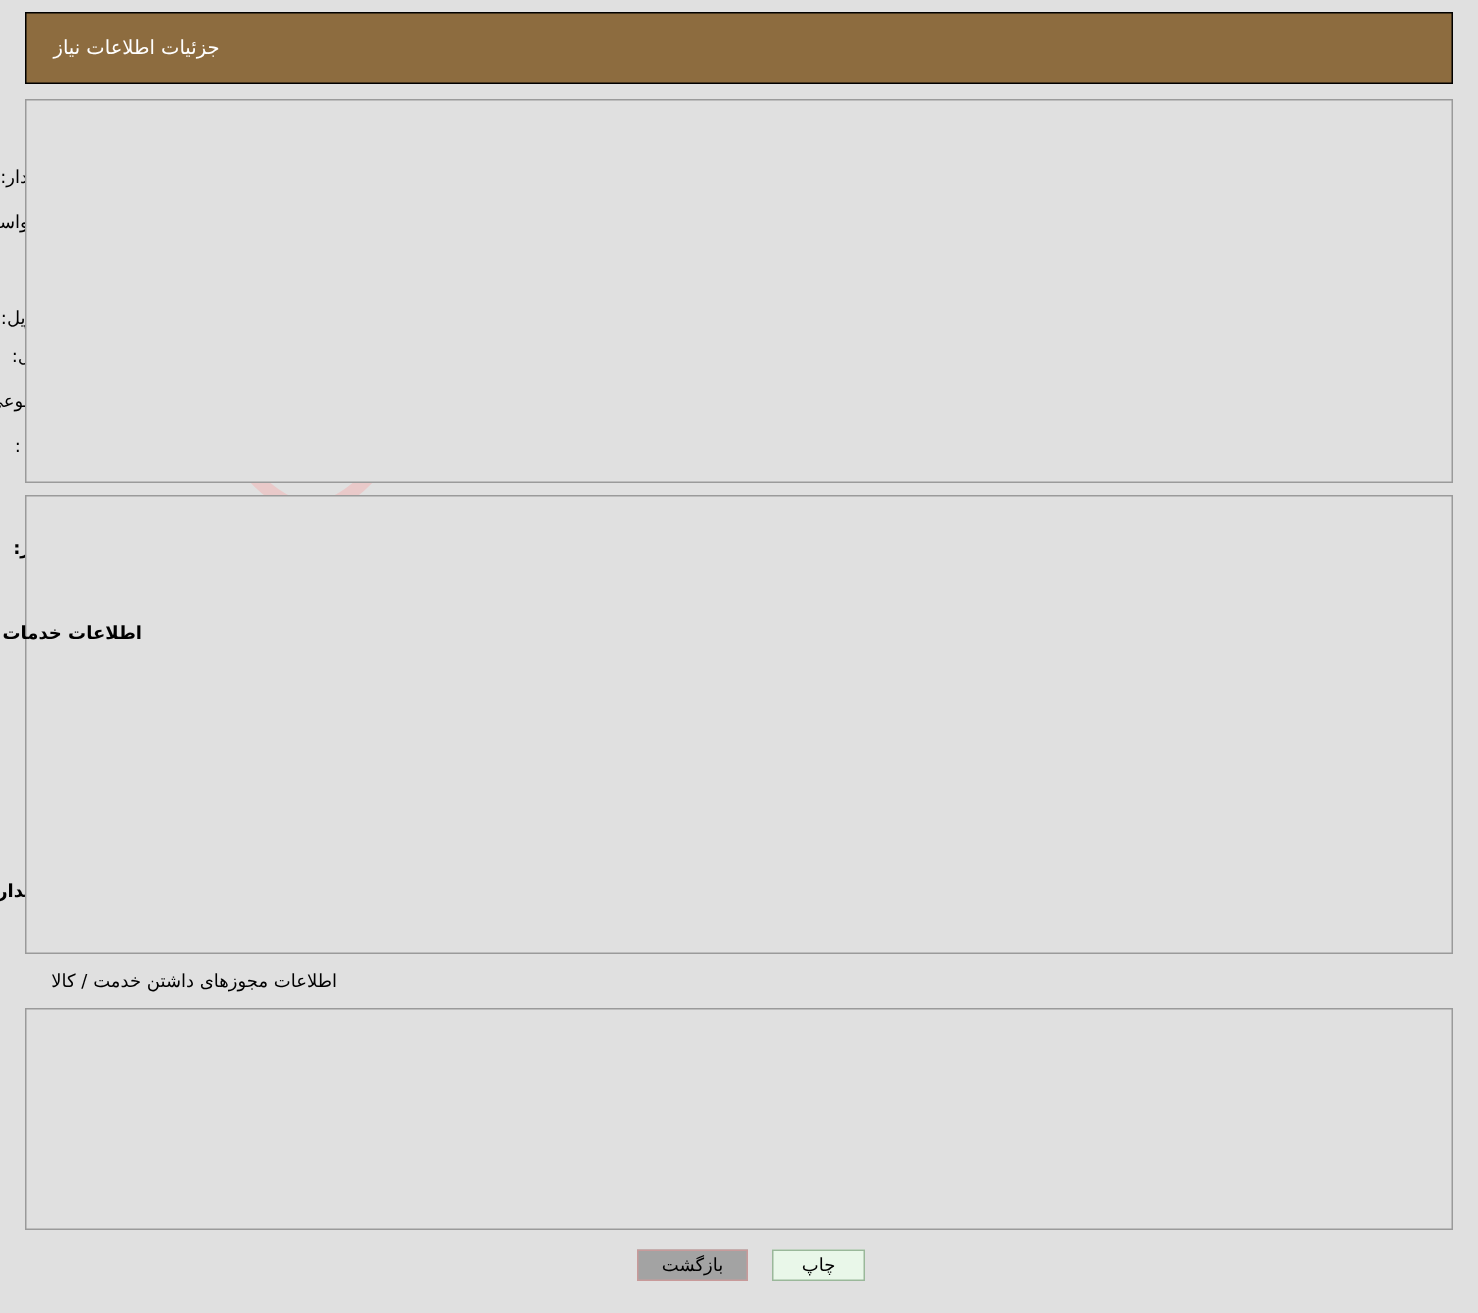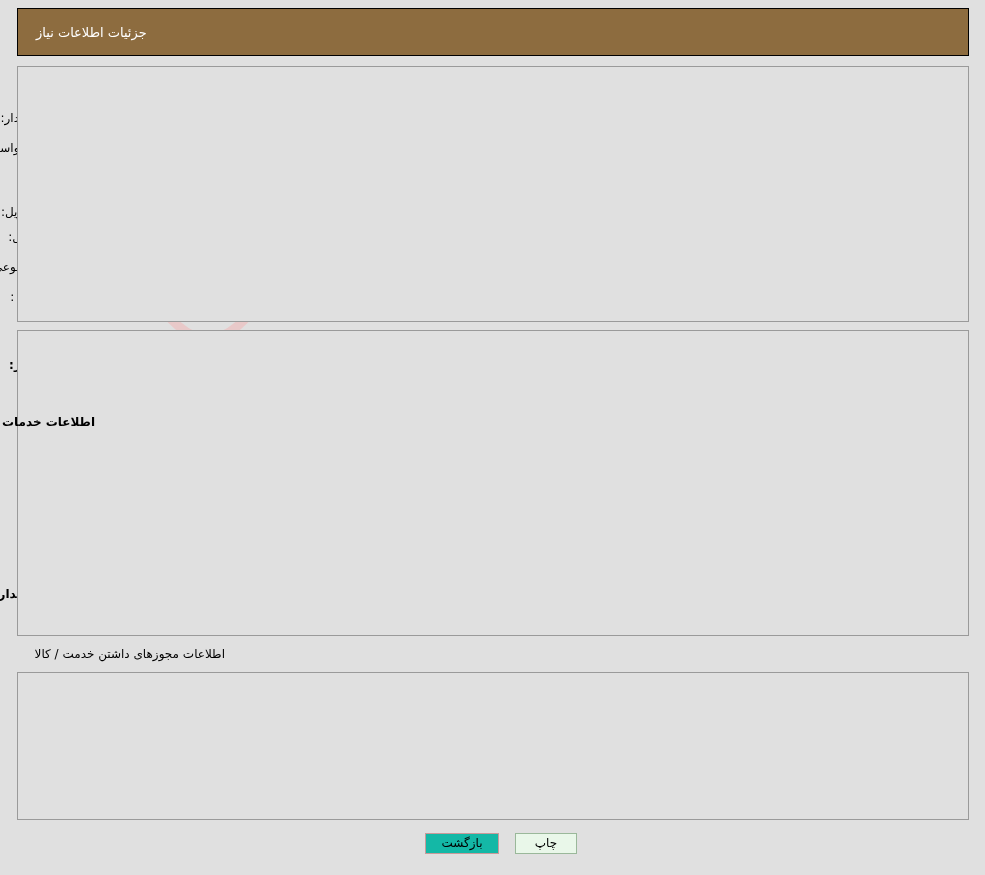--- a/index.html
+++ b/index.html
@@ -241,21 +241,21 @@
     position: absolute;
     border: 1px solid #9a9a9a;
     font-size: 12px;
     height: 21px;
     line-height: 19px;
     text-align: center;
     cursor: pointer;
     color: #000;
   }
   .btn.print  { background: #e9f7e9; border-color: #9ab89a; }
-  .btn.back   { background: #14b8a6; border-color: #c89a9a; }
+  .btn.back   { background: #a3a3a3; border-color: #c89a9a; }
 </style>
 </head>
 <body>
 
 <div class="page">
 
   <div class="watermark">
     <svg class="wm-shield" viewBox="0 0 120 135">
       <path d="M60 3 L112 24 V70 C112 103 88 122 60 132 C32 122 8 103 8 70 V24 Z" fill="none" stroke="#e9c9c9" stroke-width="9"></path>
       <path d="M34 48 L60 96 L86 48" fill="none" stroke="#e9c9c9" stroke-width="9"></path>

